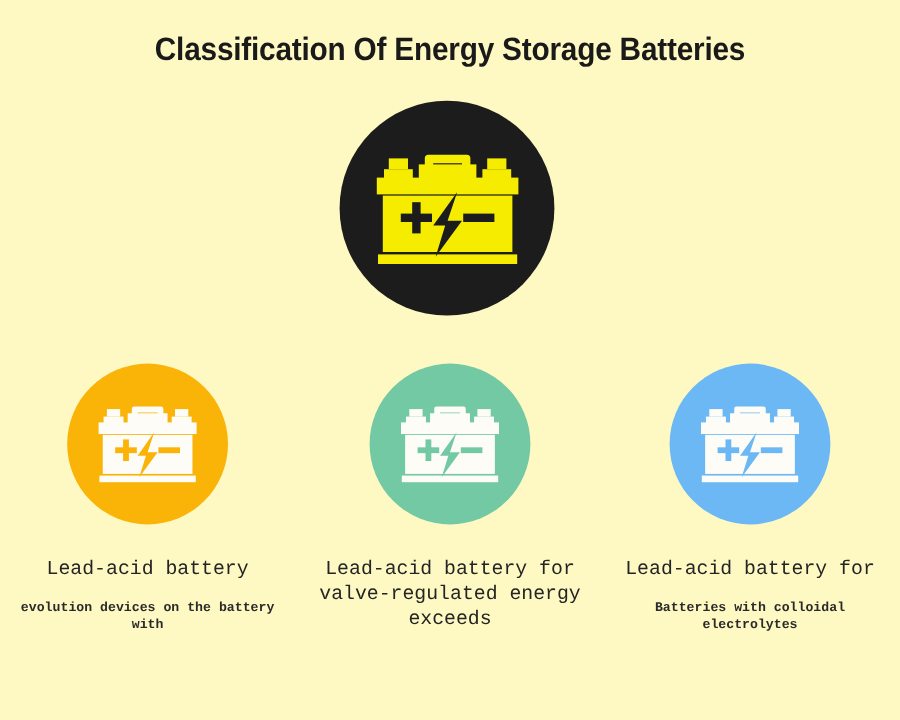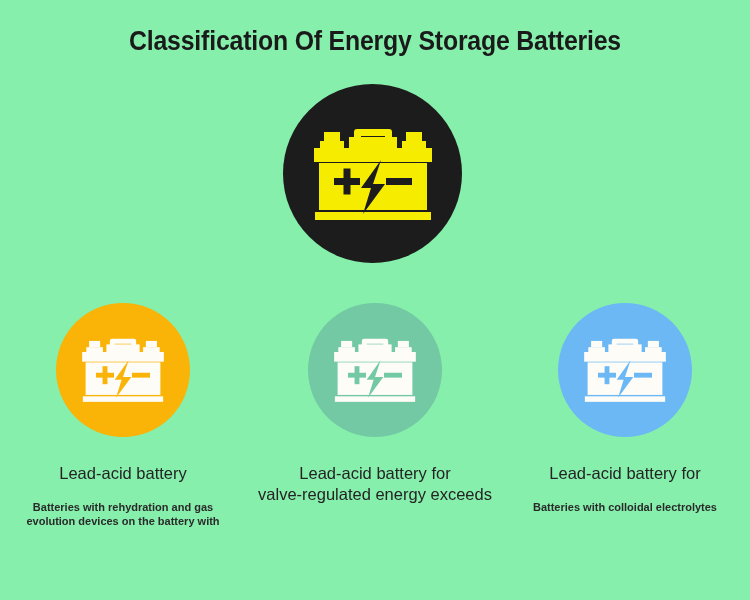--- a/index.html
+++ b/index.html
@@ -11,21 +11,21 @@
     height: 600px;
     background: #ffffff;
     font-family: "Liberation Sans", sans-serif;
     overflow: hidden;
     position: relative;
   }
   #page {
     position: relative;
     width: 750px;
     height: 600px;
-    background: #86efac;
+    background: #fef9c3;
   }
 
   
   .title {
     position: absolute;
     top: 26px;
     left: 0;
     width: 750px;
     text-align: center;
     font-family: "Liberation Sans", sans-serif;
@@ -85,21 +85,21 @@
   }
   .col-sub {
     margin-top: 16px;
     text-align: center;
     font-size: 11px;
     line-height: 14px;
     font-weight: bold;
     color: #2a2a2a;
     padding: 0 10px;
   }
-  .line { display: block; }
+  .line { display: block; font-family: Liberation Mono, monospace; }
 </style>
 </head>
 <body>
 
 <div id="page">
 
   <div class="title">Classification Of Energy Storage Batteries</div>
 
   <div class="hero-circle">
     <svg width="124" height="104" viewBox="0 0 124 104">
@@ -143,21 +143,20 @@
         <rect x="23" y="56" width="26" height="7" fill="#fab307"></rect>
         <rect x="32.5" y="46.5" width="7" height="26" fill="#fab307"></rect>
         <rect x="75" y="56" width="26" height="7" fill="#fab307"></rect>
         <path d="M70 38 L50 66 H60 L52 92 L74 62 H62 Z" fill="#fab307"></path>
       </svg>
     </div>
     <div class="col-title">
       <span class="line">Lead-acid battery</span>
     </div>
     <div class="col-sub">
-      <span class="line">Batteries with rehydration and gas</span>
       <span class="line">evolution devices on the battery with</span>
     </div>
   </div>
 
   <div class="col col-2">
     <div class="circle" style="background:#72c9a3">
       <svg width="86" height="72" viewBox="0 0 124 104">
         <rect x="13" y="10" width="16" height="9" fill="#fdfcf7"></rect>
         <rect x="9" y="19" width="24" height="8" fill="#fdfcf7"></rect>
         <rect x="95" y="10" width="16" height="9" fill="#fdfcf7"></rect>

